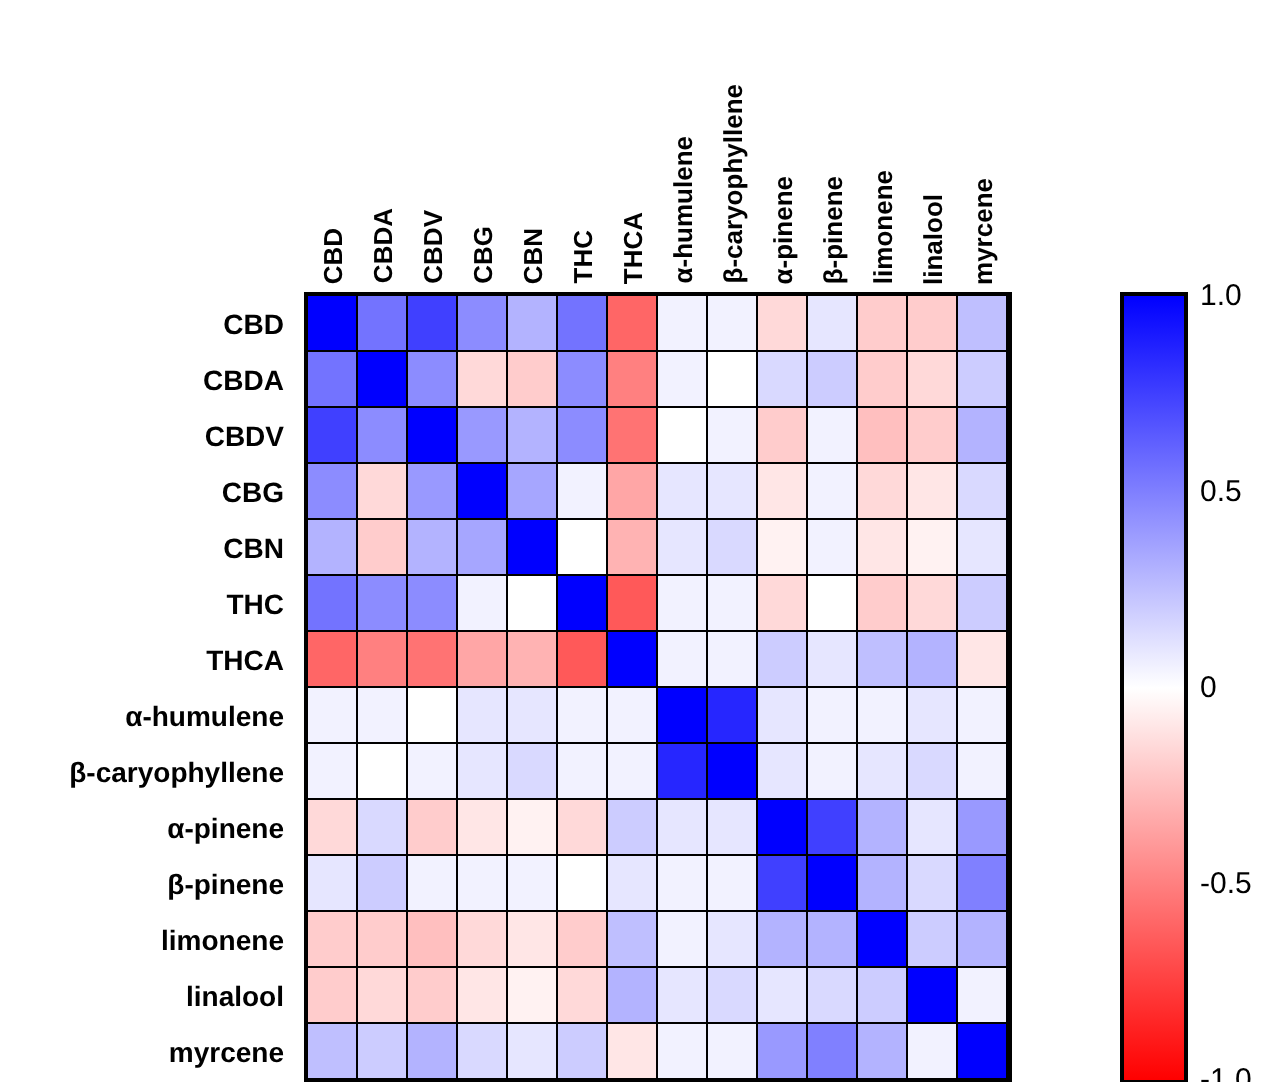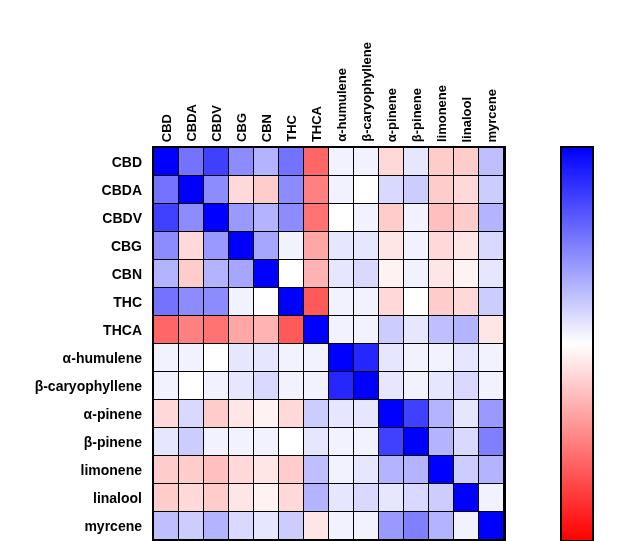--- a/index.html
+++ b/index.html
@@ -356,13 +356,20 @@
       <div class="cell" style="background: rgb(255, 230, 230);"></div>
       <div class="cell" style="background: rgb(242, 242, 255);"></div>
       <div class="cell" style="background: rgb(242, 242, 255);"></div>
       <div class="cell" style="background: rgb(153, 153, 255);"></div>
       <div class="cell" style="background: rgb(128, 128, 255);"></div>
       <div class="cell" style="background: rgb(179, 179, 255);"></div>
       <div class="cell" style="background: rgb(242, 242, 255);"></div>
       <div class="cell" style="background: rgb(0, 0, 255);"></div>
     </div>
   <div id="colorbar"></div>
+  <div id="colorbar-ticks">
+      <div class="cb-tick" style="top: 0%;">1.0</div>
+      <div class="cb-tick" style="top: 25%;">0.5</div>
+      <div class="cb-tick" style="top: 50%;">0</div>
+      <div class="cb-tick" style="top: 75%;">-0.5</div>
+      <div class="cb-tick" style="top: 100%;">-1.0</div>
+    </div>
 </div>
 
 </body></html>

